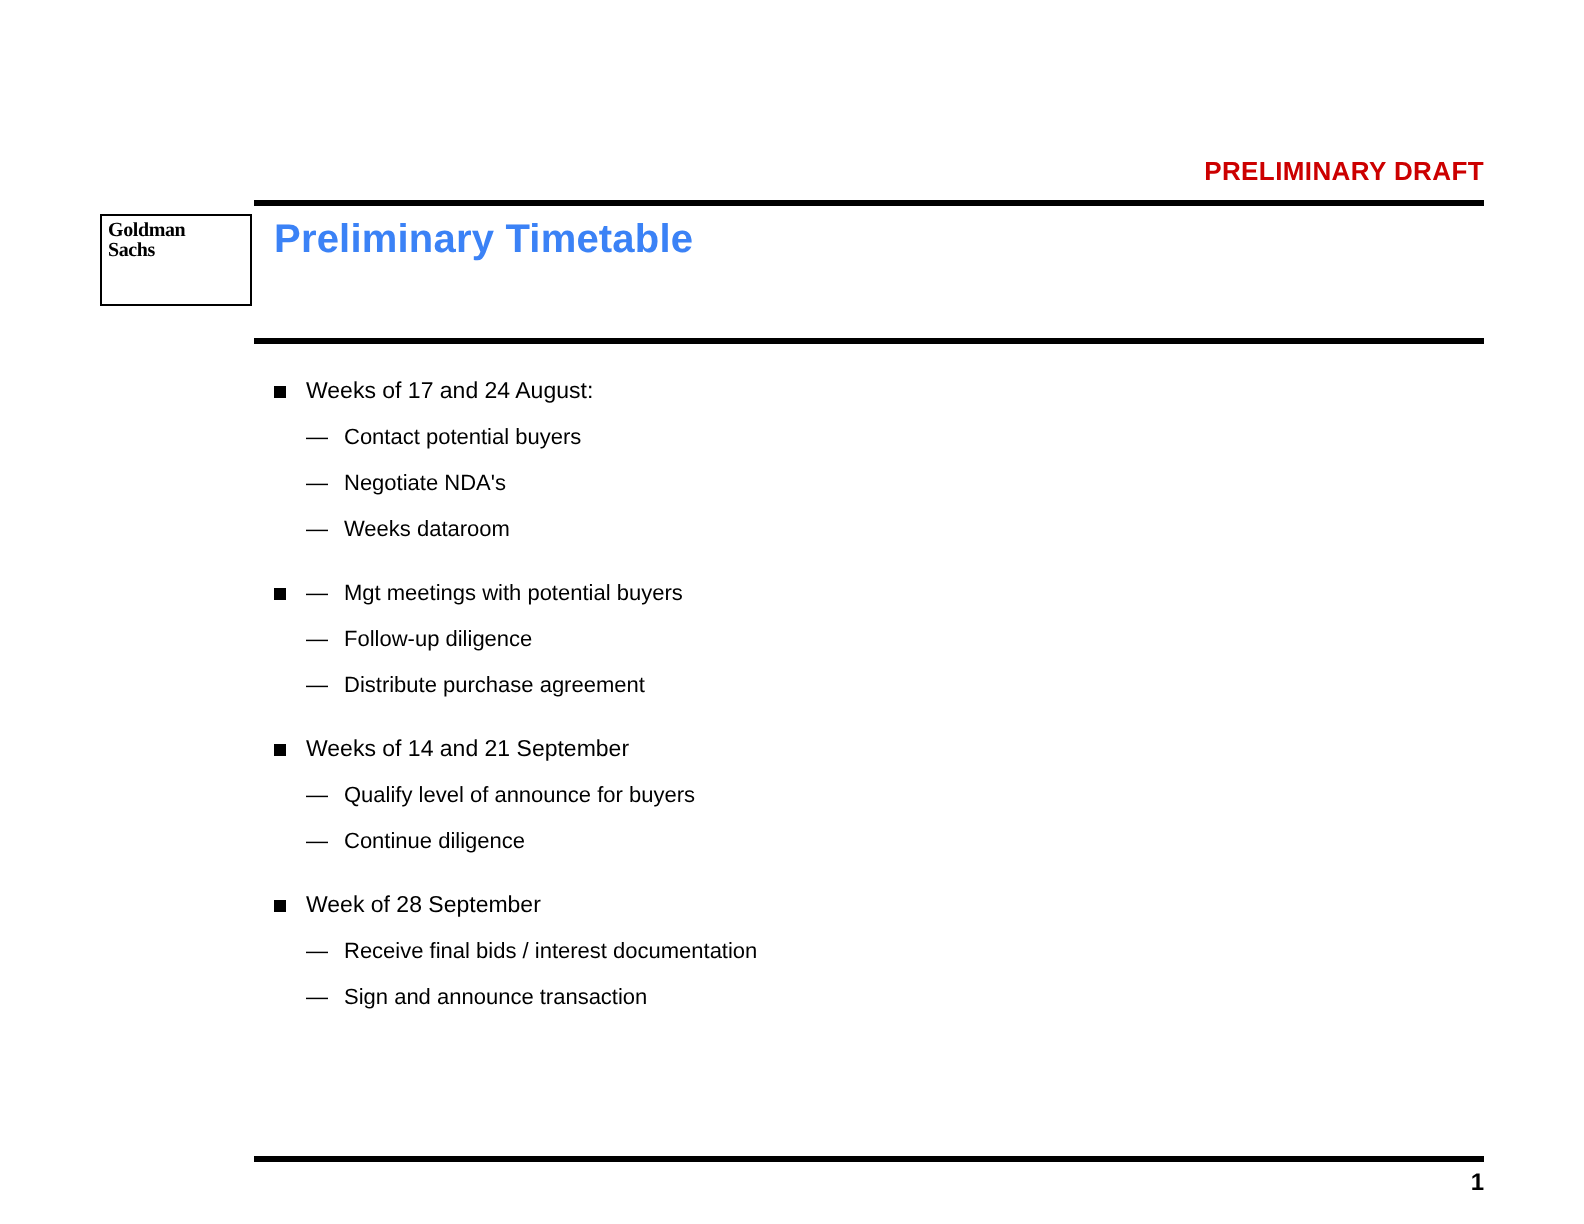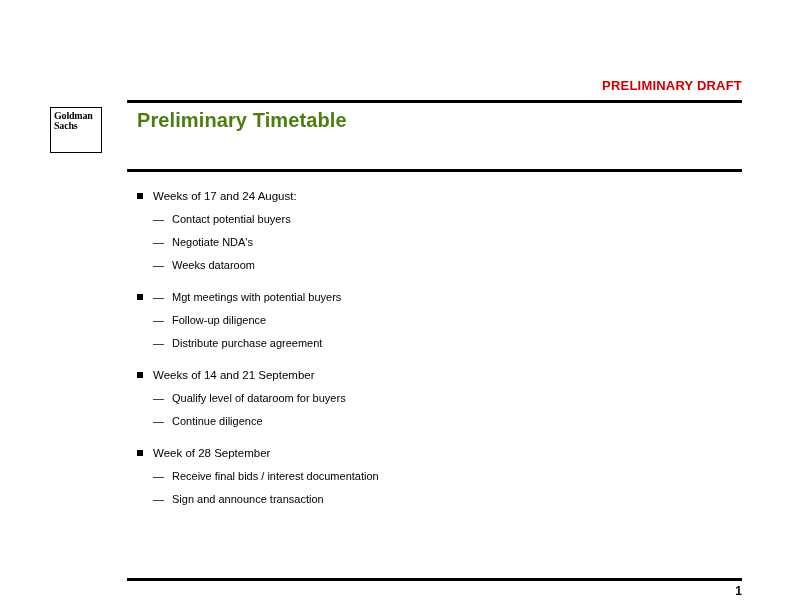--- a/index.html
+++ b/index.html
@@ -31,21 +31,21 @@
     font-weight: bold;
     color: #cc0000;
     letter-spacing: 0.2px;
   }
 
   
   .logo-box {
     position: absolute;
     left: 50px;
     top: 62px;
-    width: 52px;
+    width: 76px;
     height: 46px;
     border: 1px solid #000000;
     box-sizing: border-box;
     background: #ffffff;
   }
   .logo-text {
     position: absolute;
     left: 3px;
     top: 3px;
     font-family: "Liberation Serif", serif;
@@ -73,21 +73,21 @@
     top: 124px;
     height: 3px;
     background: #000000;
   }
   .slide-title {
     position: absolute;
     left: 137px;
     top: 64px;
     font-size: 20px;
     font-weight: bold;
-    color: #4d7c0f;
+    color: #3b82f6;
     letter-spacing: 0.1px;
   }
 
   
   .content {
     position: absolute;
     left: 137px;
     top: 144px;
     right: 50px;
   }
@@ -207,21 +207,21 @@
       </div>
     </div>
 
     <div class="group">
       <div class="bullet-l1">
         <span class="sq"></span>
         <span>Weeks of 14 and 21 September</span>
       </div>
       <div class="bullet-l2">
         <span class="dash">—</span>
-        <span>Qualify level of dataroom for buyers</span>
+        <span>Qualify level of announce for buyers</span>
       </div>
       <div class="bullet-l2">
         <span class="dash">—</span>
         <span>Continue diligence</span>
       </div>
     </div>
 
     <div class="group">
       <div class="bullet-l1">
         <span class="sq"></span>

